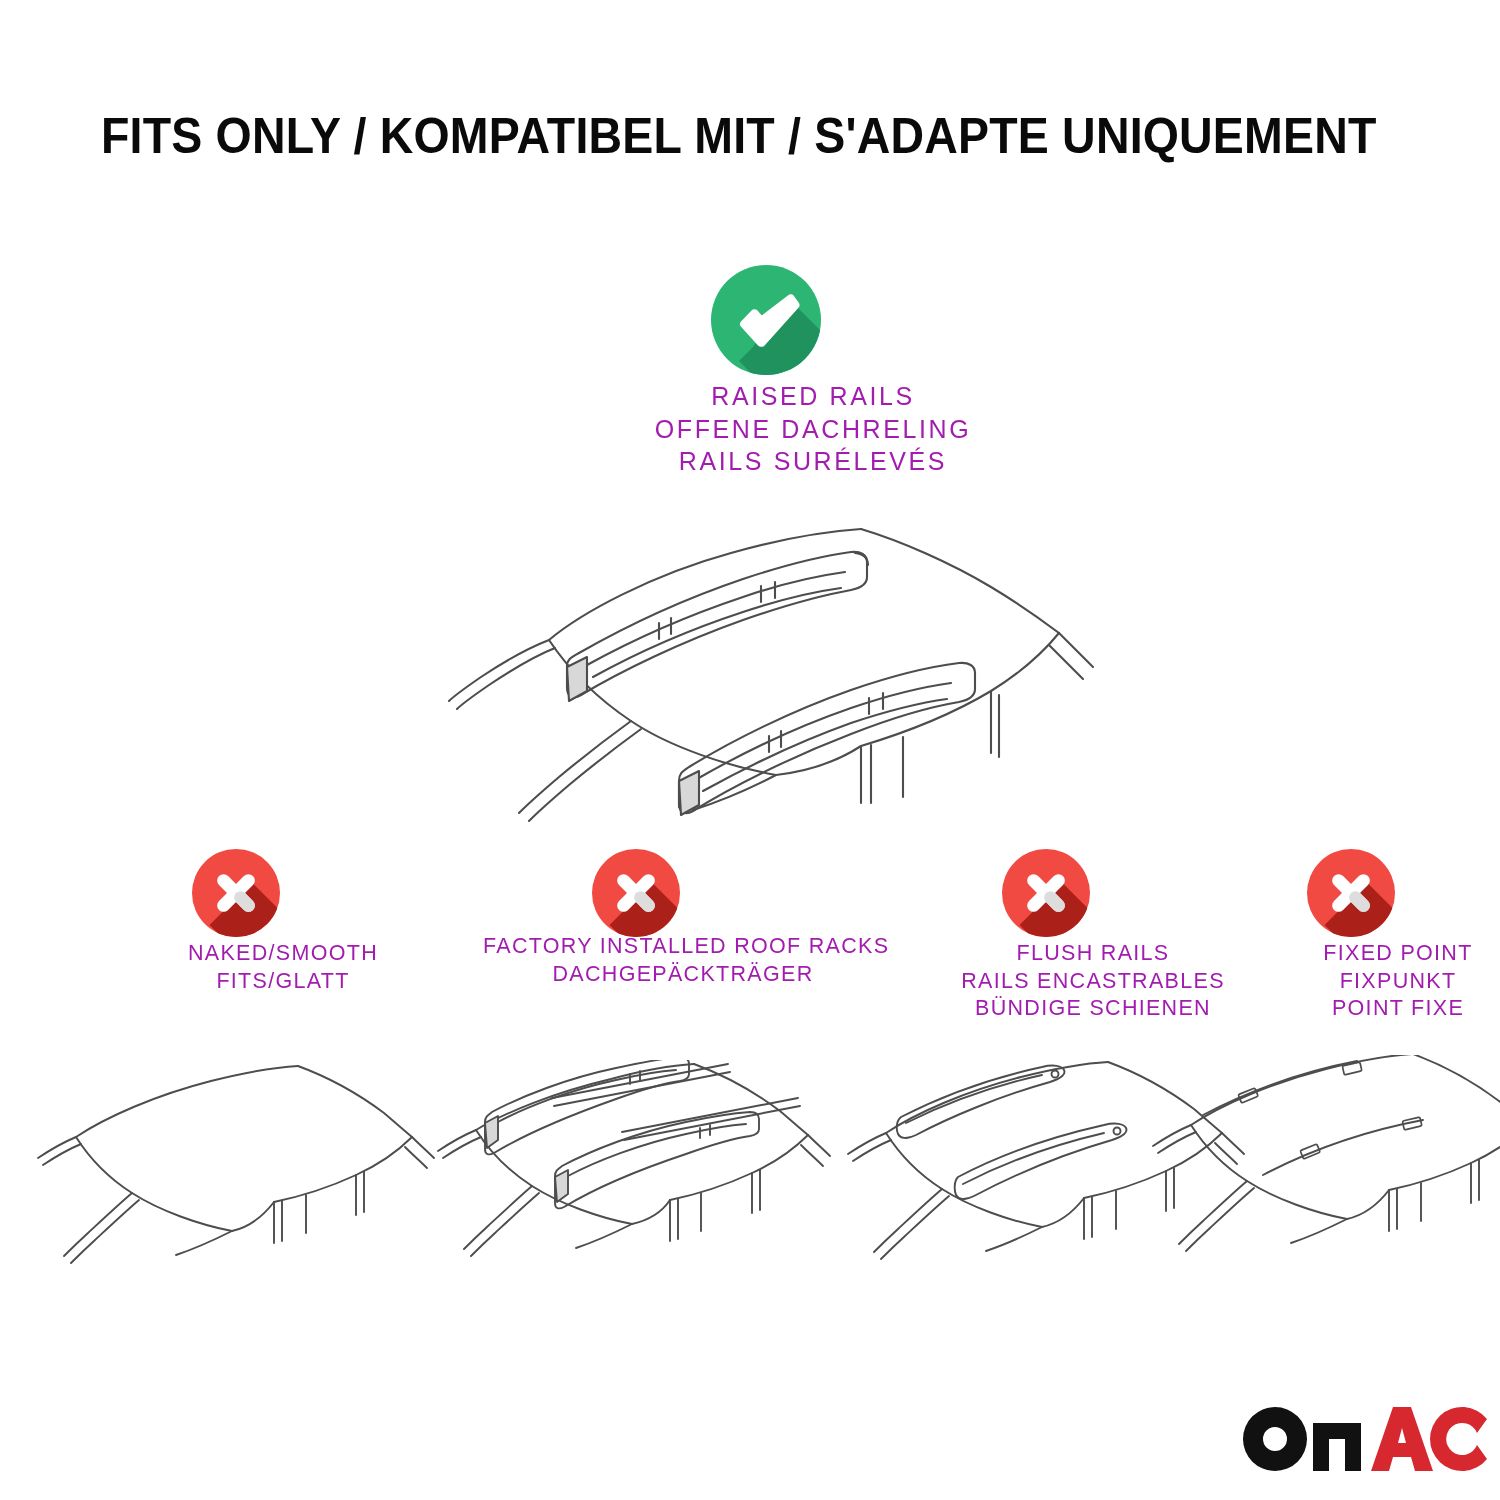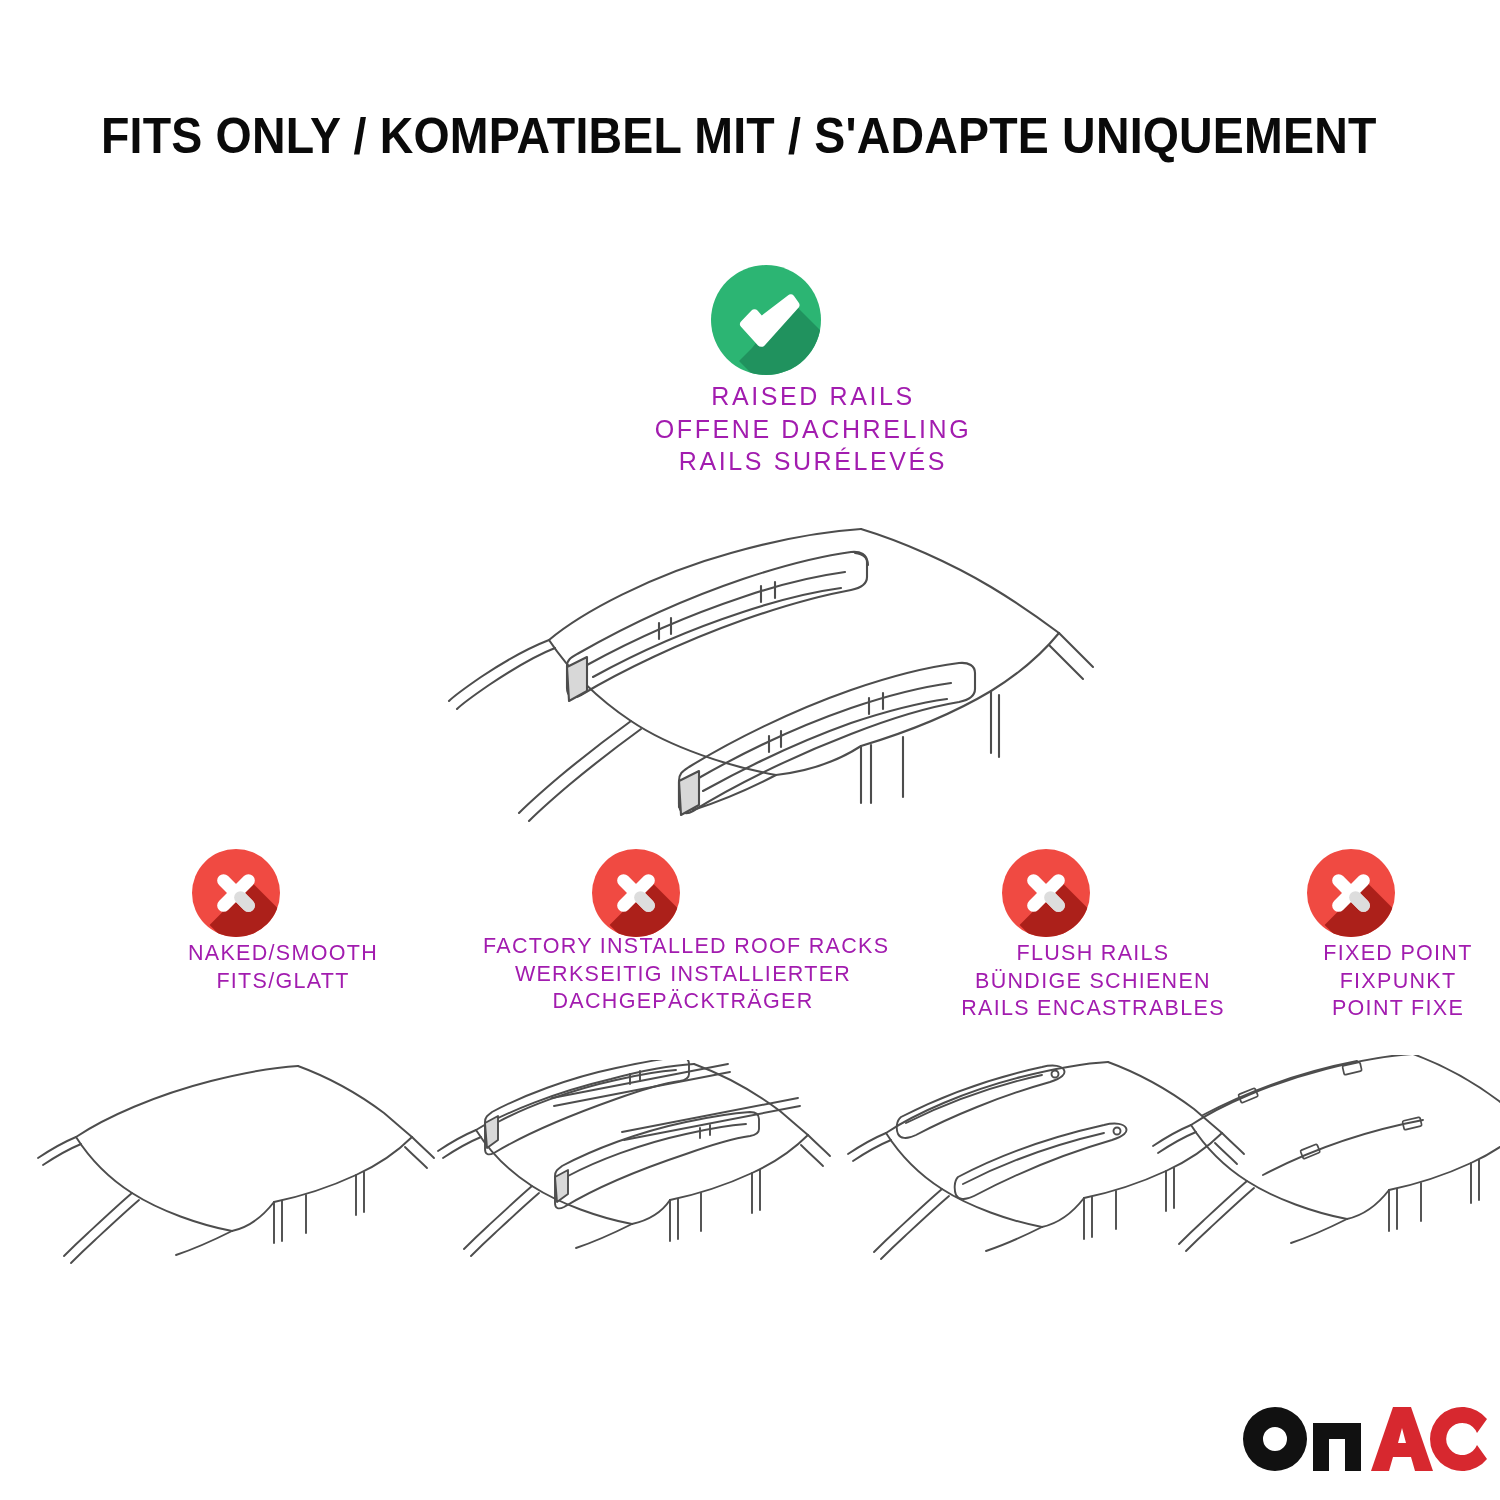--- a/index.html
+++ b/index.html
@@ -258,21 +258,20 @@
           <rect x="30" y="52" width="60" height="16" rx="8" transform="rotate(45 60 60)"></rect>
           <rect x="30" y="52" width="60" height="16" rx="8" transform="rotate(-45 60 60)"></rect>
         </g>
         <g clip-path="url(#clipRed2)">
           <rect x="60" y="52" width="30" height="16" rx="8" transform="rotate(45 60 60)" fill="#dddddd"></rect>
         </g>
       </svg>
     </div>
     <div class="col-caption caption small">
       <span>FACTORY INSTALLED ROOF RACKS</span>
-      <span>WERKSEITIG INSTALLIERTER</span>
       <span>DACHGEPÄCKTRÄGER</span>
     </div>
     <div class="col-art">
       <svg width="400" height="220" viewBox="0 0 400 220" aria-hidden="true">
         <g fill="none" stroke="#4d4d4d" stroke-width="1.9" stroke-linecap="round" stroke-linejoin="round">
           <path d="M40 70 C70 52 120 32 175 19 C212 9 240 5 258 4"></path>
           <path d="M258 4 C288 15 320 33 344 51 C358 63 366 70 372 75"></path>
           <path d="M372 75 C358 89 338 103 316 113 C288 126 258 135 234 140"></path>
           <path d="M40 70 C54 92 74 112 96 126 C124 144 164 158 196 164"></path>
           <path d="M196 164 C214 160 226 152 234 140"></path>
@@ -328,22 +327,22 @@
           <rect x="30" y="52" width="60" height="16" rx="8" transform="rotate(45 60 60)"></rect>
           <rect x="30" y="52" width="60" height="16" rx="8" transform="rotate(-45 60 60)"></rect>
         </g>
         <g clip-path="url(#clipRed3)">
           <rect x="60" y="52" width="30" height="16" rx="8" transform="rotate(45 60 60)" fill="#dddddd"></rect>
         </g>
       </svg>
     </div>
     <div class="col-caption caption small">
       <span>FLUSH RAILS</span>
+      <span>RAILS ENCASTRABLES</span>
       <span>BÜNDIGE SCHIENEN</span>
-      <span>RAILS ENCASTRABLES</span>
     </div>
     <div class="col-art">
       <svg width="400" height="220" viewBox="0 0 400 220" aria-hidden="true">
         <g fill="none" stroke="#4d4d4d" stroke-width="1.9" stroke-linecap="round" stroke-linejoin="round">
           <path d="M40 78 C70 58 120 36 175 22 C215 12 243 8 262 7"></path>
           <path d="M262 7 C292 18 324 36 348 54 C362 66 370 73 376 78"></path>
           <path d="M376 78 C362 92 342 106 320 116 C292 129 262 138 238 143"></path>
           <path d="M40 78 C54 100 74 120 96 134 C124 152 164 166 196 172"></path>
           <path d="M196 172 C214 168 228 156 238 143"></path>
           <path d="M40 78 C28 83 14 91 2 99"></path>

